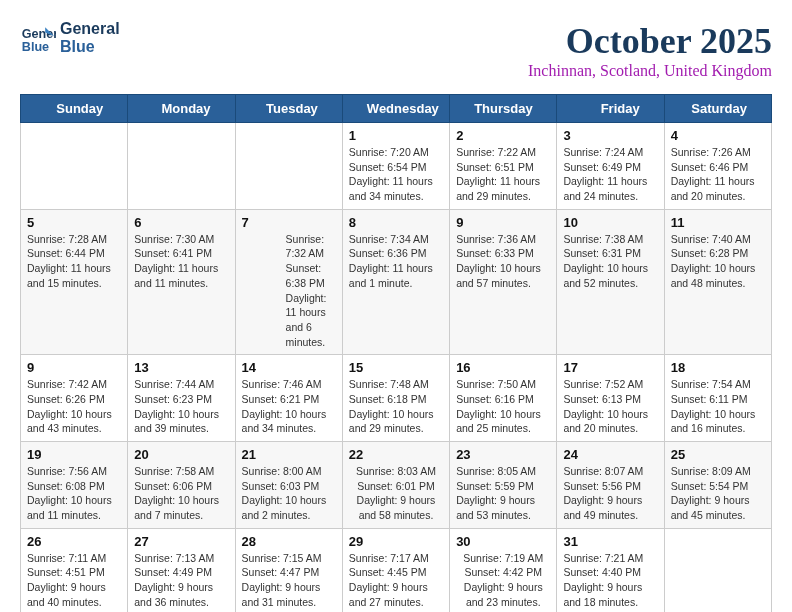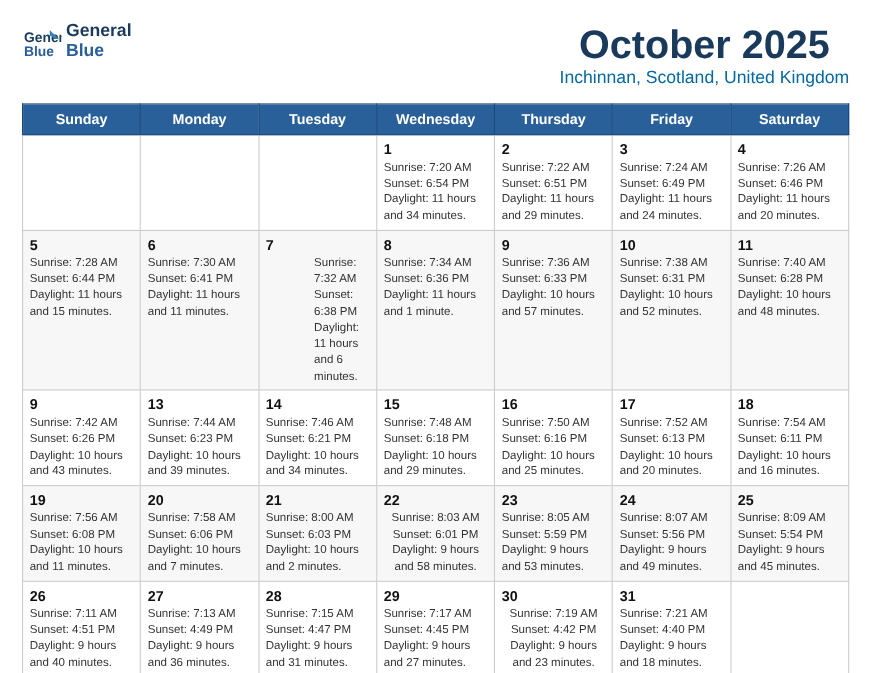--- a/index.html
+++ b/index.html
@@ -14,42 +14,43 @@
       display: flex;
       align-items: center;
       margin-bottom: 10px;
     }
     .logo-icon {
       width: 36px;
       height: 36px;
       margin-right: 4px;
     }
     .title-section {
-      text-align: center;
+      text-align: right;
       margin-bottom: 4px;
+      font-family: Liberation Serif, serif;
     }
     .main-title {
       font-size: 36px;
       color: #1a3a5c;
       font-weight: bold;
     }
     .subtitle {
       font-size: 16px;
-      color: #0369a1;
+      color: #a21caf;
     }
     .calendar-table {
       width: 100%;
       border-collapse: collapse;
       table-layout: fixed;
     }
     .calendar-table th {
       background-color: #2a6099;
       color: #fff;
-      text-align: center;
-      padding: 6px 0;
+      text-align: right;
+      padding: 6px 24px;
       font-size: 13px;
       border: 1px solid #1a4a7a;
     }
     .calendar-table td {
       border: 1px solid #ccc;
       vertical-align: top;
       padding: 5px 6px;
       font-size: 11px;
       color: #333;
       height: 80px;

